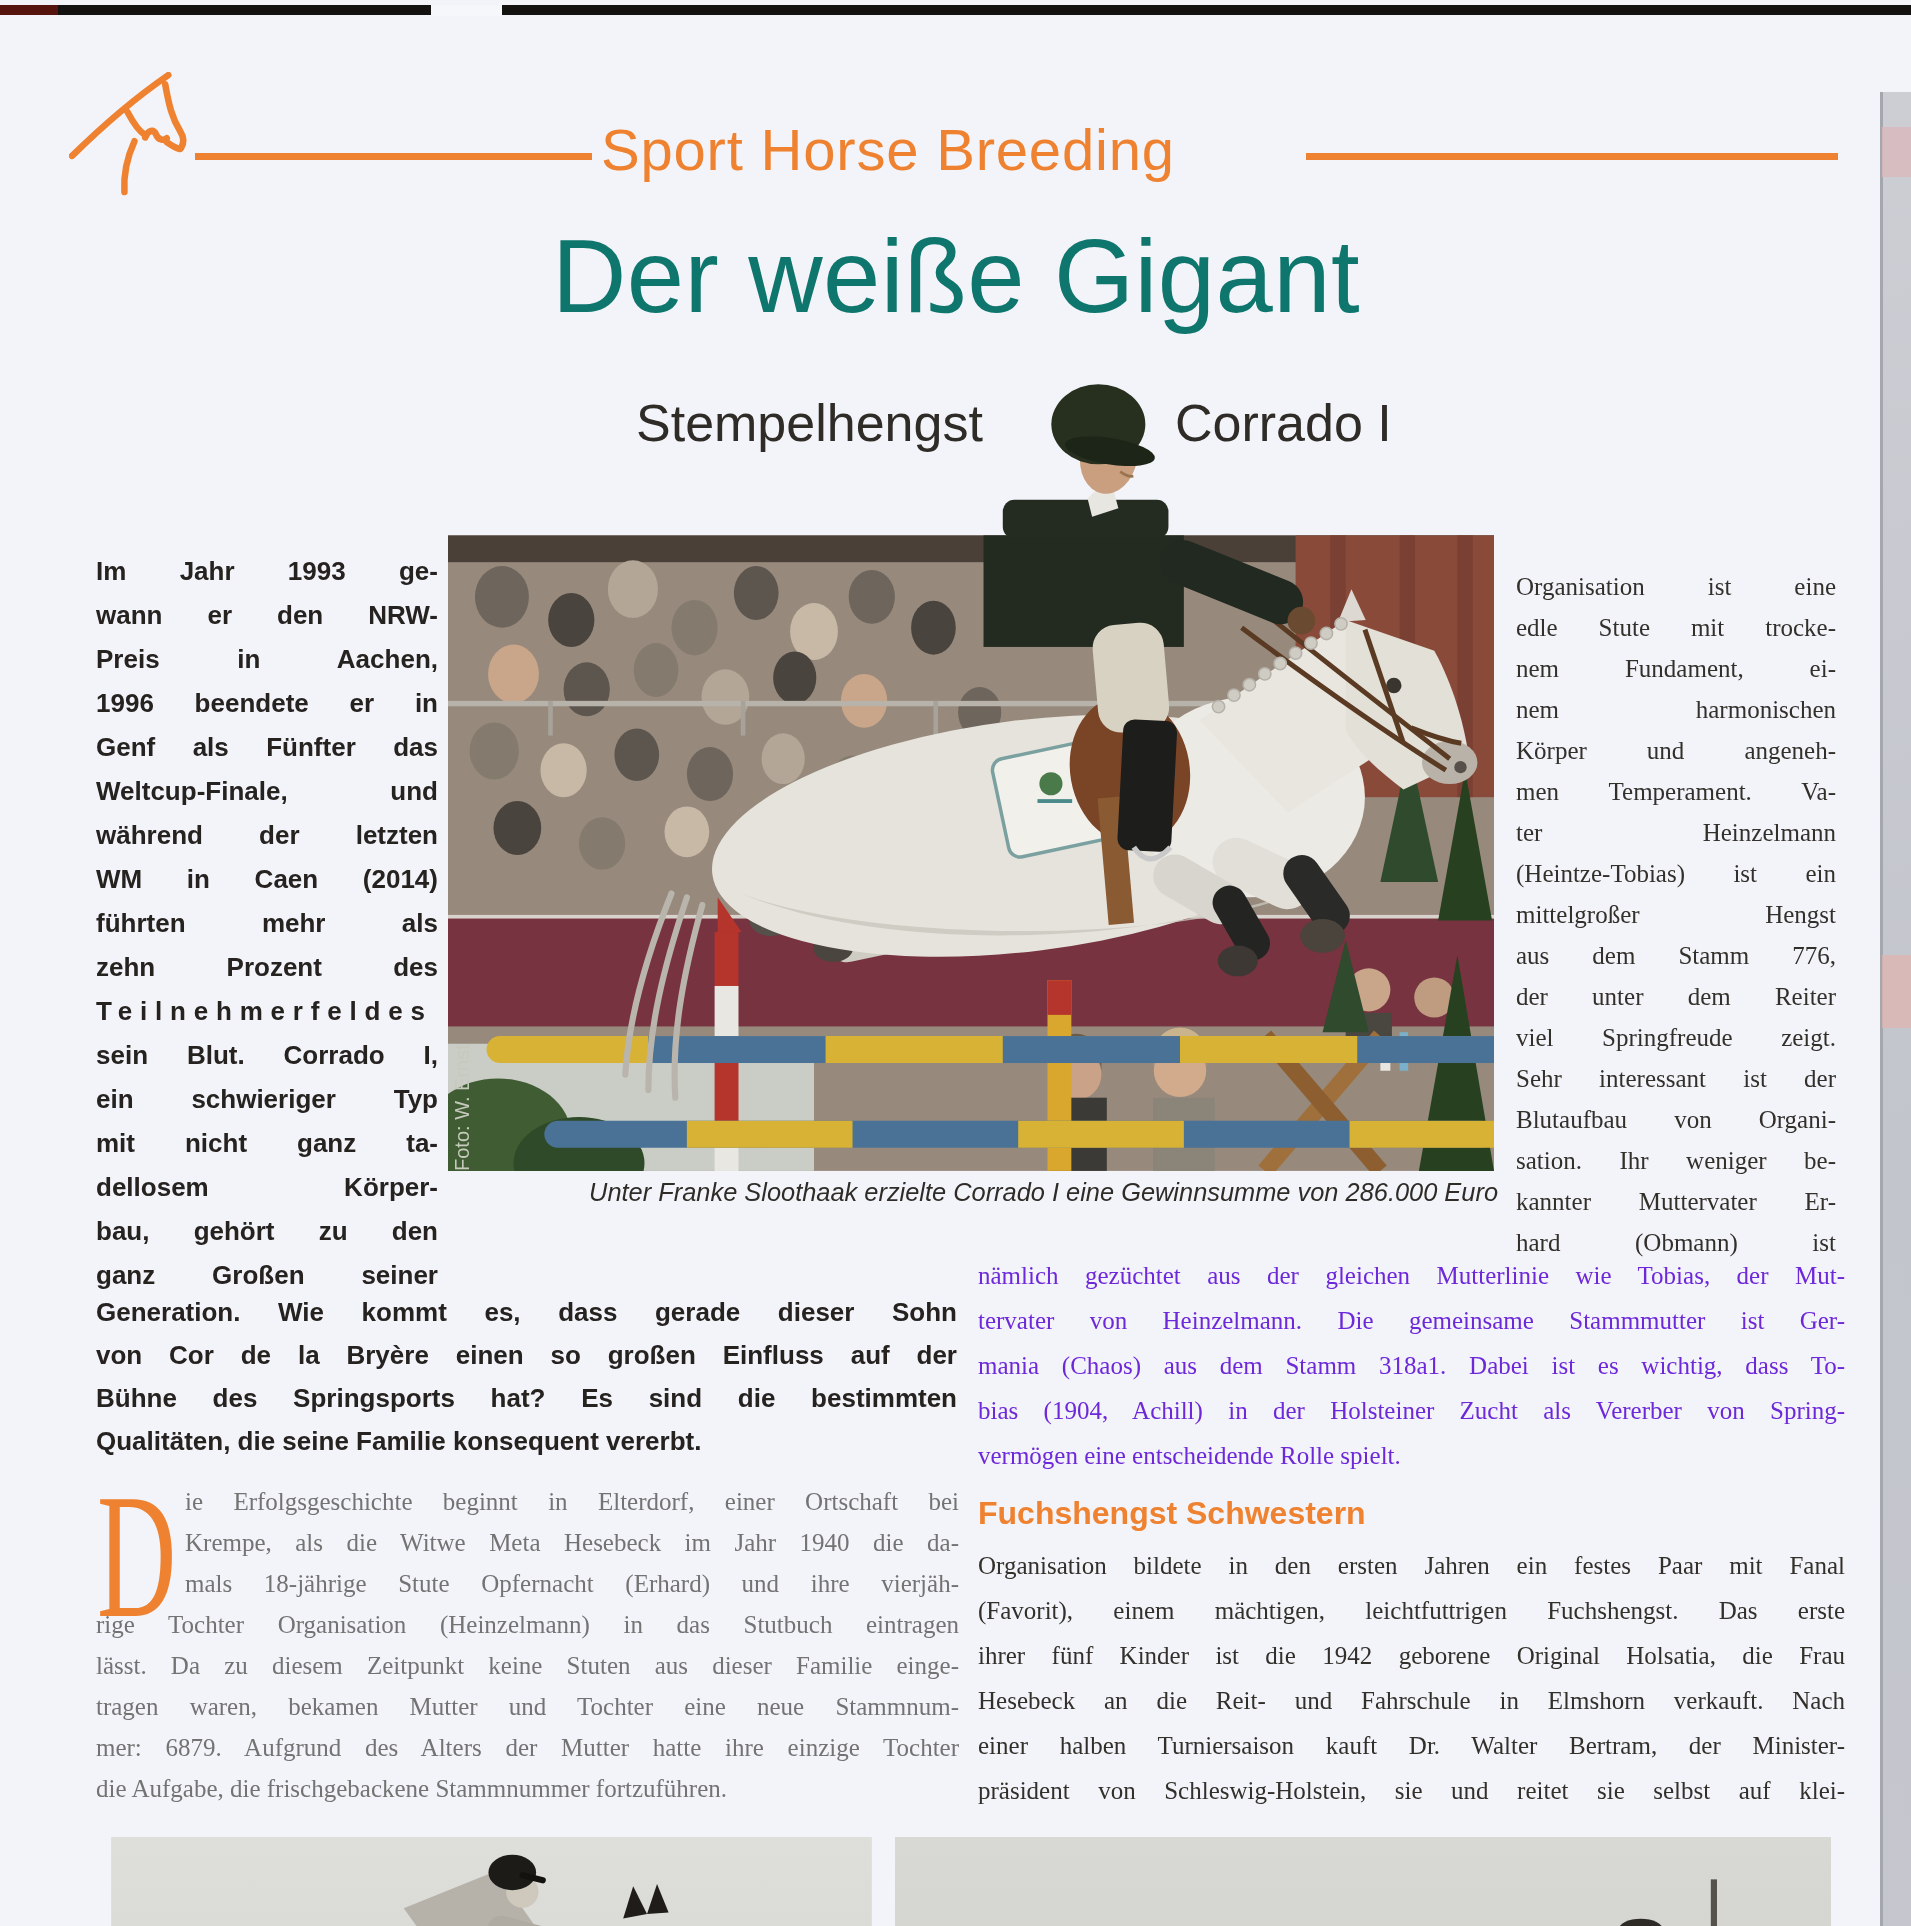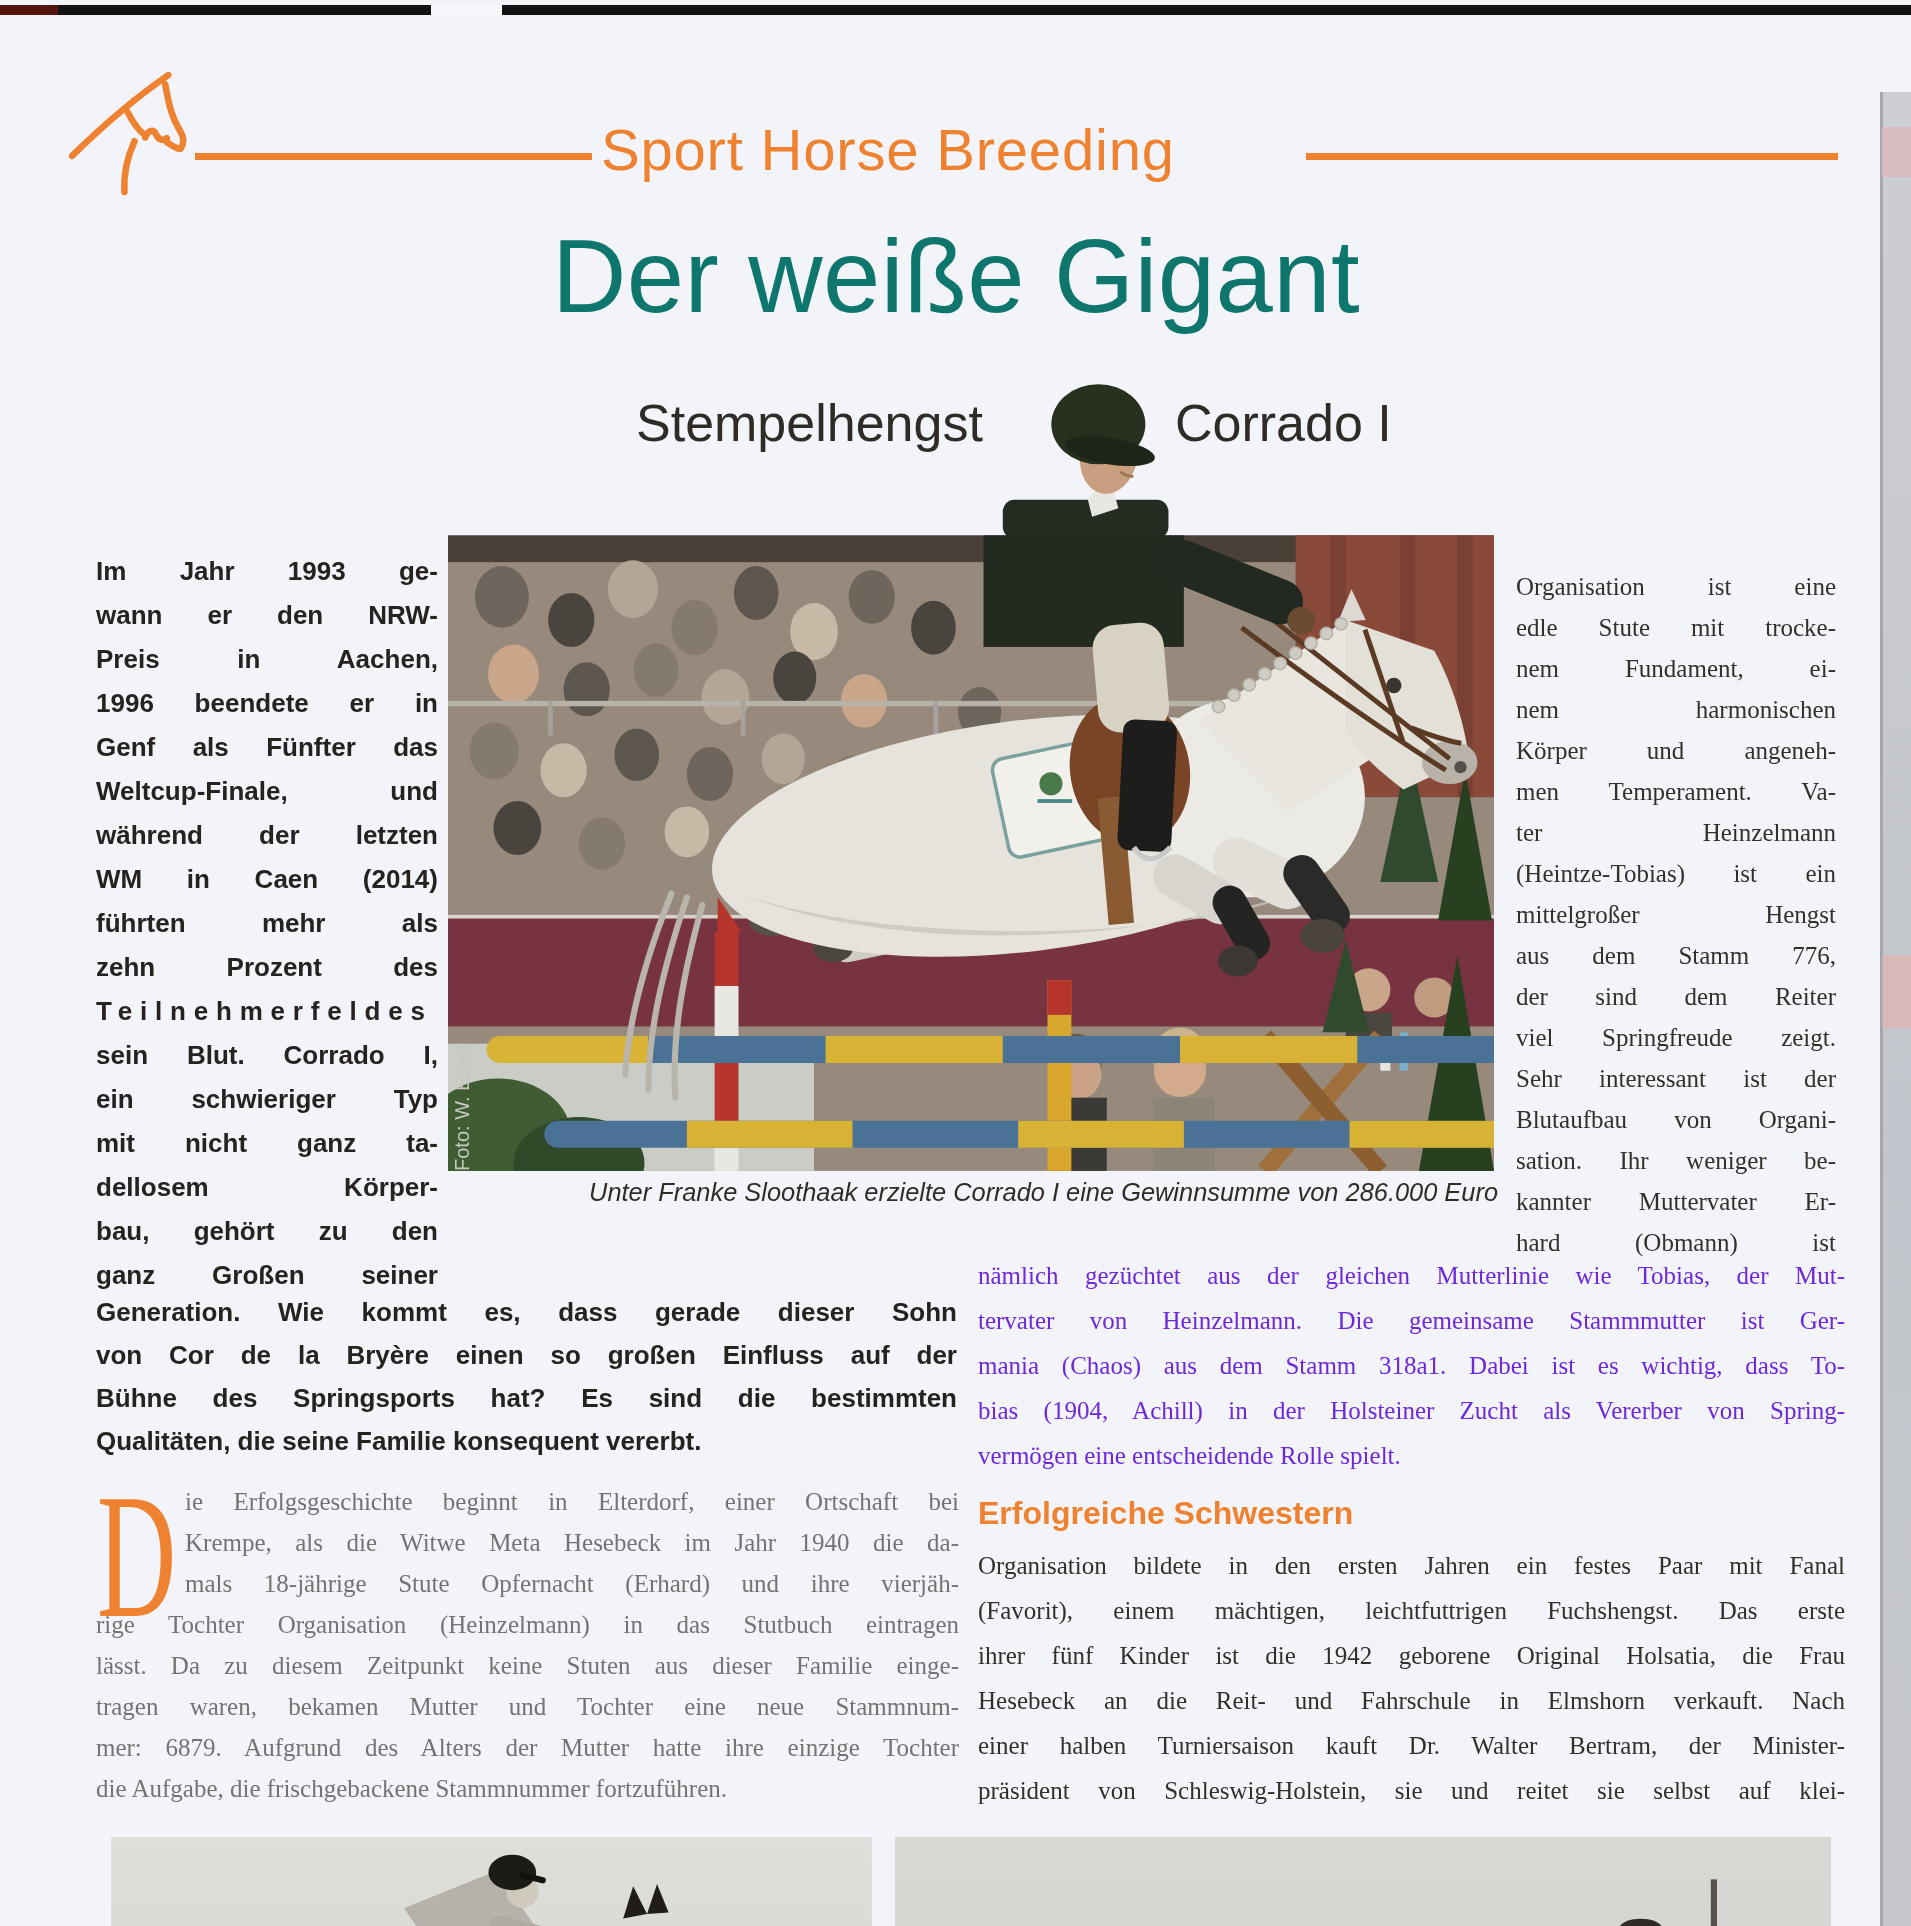--- a/index.html
+++ b/index.html
@@ -256,21 +256,21 @@
     <div class="jline">Organisation ist eine</div>
     <div class="jline">edle Stute mit trocke-</div>
     <div class="jline">nem Fundament, ei-</div>
     <div class="jline">nem harmonischen</div>
     <div class="jline">Körper und angeneh-</div>
     <div class="jline">men Temperament. Va-</div>
     <div class="jline">ter Heinzelmann</div>
     <div class="jline">(Heintze-Tobias) ist ein</div>
     <div class="jline">mittelgroßer Hengst</div>
     <div class="jline">aus dem Stamm 776,</div>
-    <div class="jline">der sind dem Reiter</div>
+    <div class="jline">der unter dem Reiter</div>
     <div class="jline">viel Springfreude zeigt.</div>
     <div class="jline">Sehr interessant ist der</div>
     <div class="jline">Blutaufbau von Organi-</div>
     <div class="jline">sation. Ihr weniger be-</div>
     <div class="jline">kannter Muttervater Er-</div>
     <div class="jline">hard (Obmann) ist</div>
   </div>
 
   <div class="abs serif rwide" style="left:978px;top:1253px;width:867px;">
     <div class="jline">nämlich gezüchtet aus der gleichen Mutterlinie wie Tobias, der Mut-</div>
@@ -285,21 +285,21 @@
     <div class="jline" style="padding-left:89px;">ie Erfolgsgeschichte beginnt in Elterdorf, einer Ortschaft bei</div>
     <div class="jline" style="padding-left:89px;">Krempe, als die Witwe Meta Hesebeck im Jahr 1940 die da-</div>
     <div class="jline" style="padding-left:89px;">mals 18-jährige Stute Opfernacht (Erhard) und ihre vierjäh-</div>
     <div class="jline">rige Tochter Organisation (Heinzelmann) in das Stutbuch eintragen</div>
     <div class="jline">lässt. Da zu diesem Zeitpunkt keine Stuten aus dieser Familie einge-</div>
     <div class="jline">tragen waren, bekamen Mutter und Tochter eine neue Stammnum-</div>
     <div class="jline">mer: 6879. Aufgrund des Alters der Mutter hatte ihre einzige Tochter</div>
     <div>die Aufgabe, die frischgebackene Stammnummer fortzuführen.</div>
   </div>
 
-  <div class="abs sans orange" style="left:978px;top:1495px;font-size:32px;font-weight:bold;">Erfolgreiche Schwestern</div>
+  <div class="abs sans orange" style="left:978px;top:1495px;font-size:32px;font-weight:bold;">Fuchshengst Schwestern</div>
   <div class="abs serif erf" style="left:978px;top:1543px;width:867px;">
     <div class="jline">Organisation bildete in den ersten Jahren ein festes Paar mit Fanal</div>
     <div class="jline">(Favorit), einem mächtigen, leichtfuttrigen Fuchshengst. Das erste</div>
     <div class="jline">ihrer fünf Kinder ist die 1942 geborene Original Holsatia, die Frau</div>
     <div class="jline">Hesebeck an die Reit- und Fahrschule in Elmshorn verkauft. Nach</div>
     <div class="jline">einer halben Turniersaison kauft Dr. Walter Bertram, der Minister-</div>
     <div class="jline">präsident von Schleswig-Holstein, sie und reitet sie selbst auf klei-</div>
   </div>
 
   <svg class="abs" style="left:111px;top:1837px;" width="761" height="589" viewBox="0 0 1976 1530">

